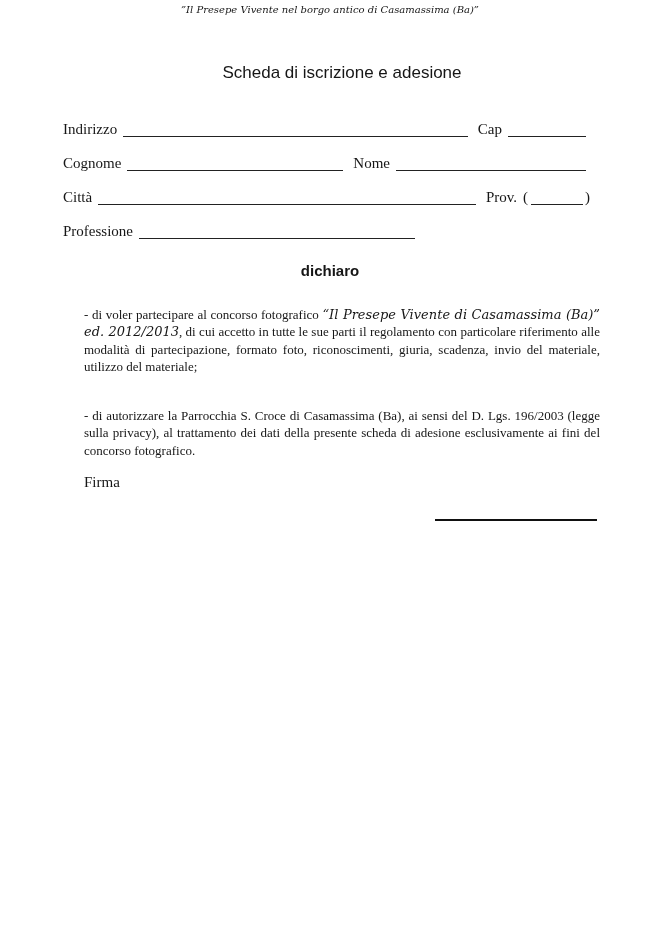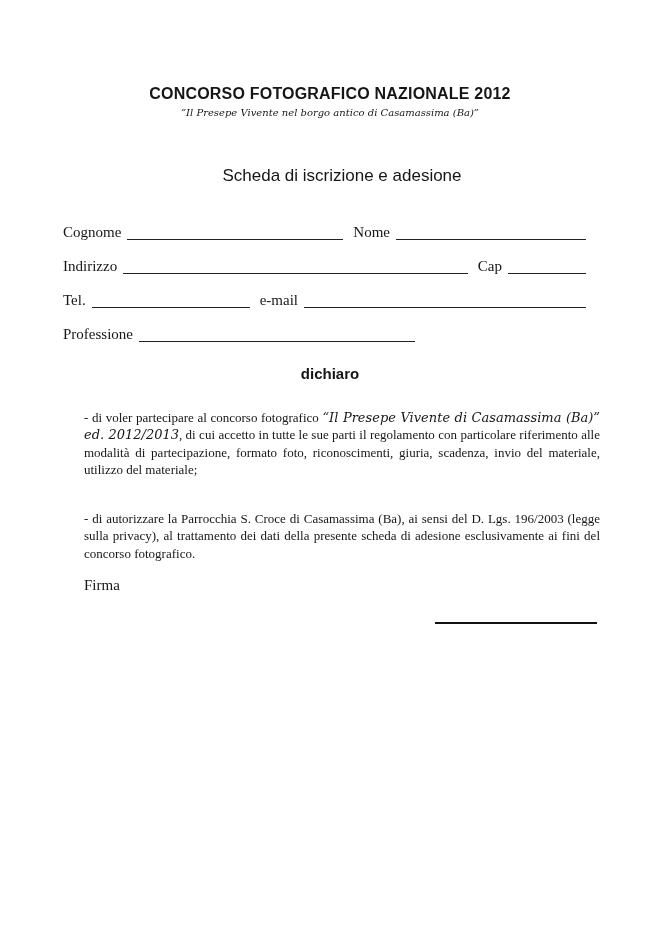--- a/index.html
+++ b/index.html
@@ -98,48 +98,49 @@
     width:162px;
     height:0;
     border-top:2px solid #111111;
   }
 </style>
 </head>
 <body>
 
 <div class="page">
 
-  <div class="title">CONCORSO FOTOGRAFICO NAZIONALE 2012</div>
   <div class="subtitle">”Il Presepe Vivente nel borgo antico di Casamassima (Ba)”</div>
 
   <div class="section-heading">Scheda di iscrizione e adesione</div>
 
   <div class="form">
+
+    <div class="row">
+      <span class="lbl">Indirizzo</span>
+      <span class="fill grow"></span>
+      <span class="lbl ml">Cap</span>
+      <span class="fill w78"></span>
+    </div>
 
     <div class="row">
       <span class="lbl">Cognome</span>
       <span class="fill grow"></span>
       <span class="lbl ml">Nome</span>
       <span class="fill w190"></span>
     </div>
 
     <div class="row">
-      <span class="lbl">Indirizzo</span>
+      <span class="lbl">Città</span>
       <span class="fill grow"></span>
-      <span class="lbl ml">Cap</span>
-      <span class="fill w78"></span>
+      <span class="lbl ml">Prov.</span>
+      <span class="lbl ml">(</span>
+      <span class="fill w52"></span>
+      <span class="lbl">)</span>
     </div>
 
-
-    <div class="row">
-      <span class="lbl">Tel.</span>
-      <span class="fill w158"></span>
-      <span class="lbl ml">e-mail</span>
-      <span class="fill grow"></span>
-    </div>
 
     <div class="row">
       <span class="lbl">Professione</span>
       <span class="fill w276"></span>
     </div>
 
   </div>
 
   <div class="declaration-heading">dichiaro</div>
 

